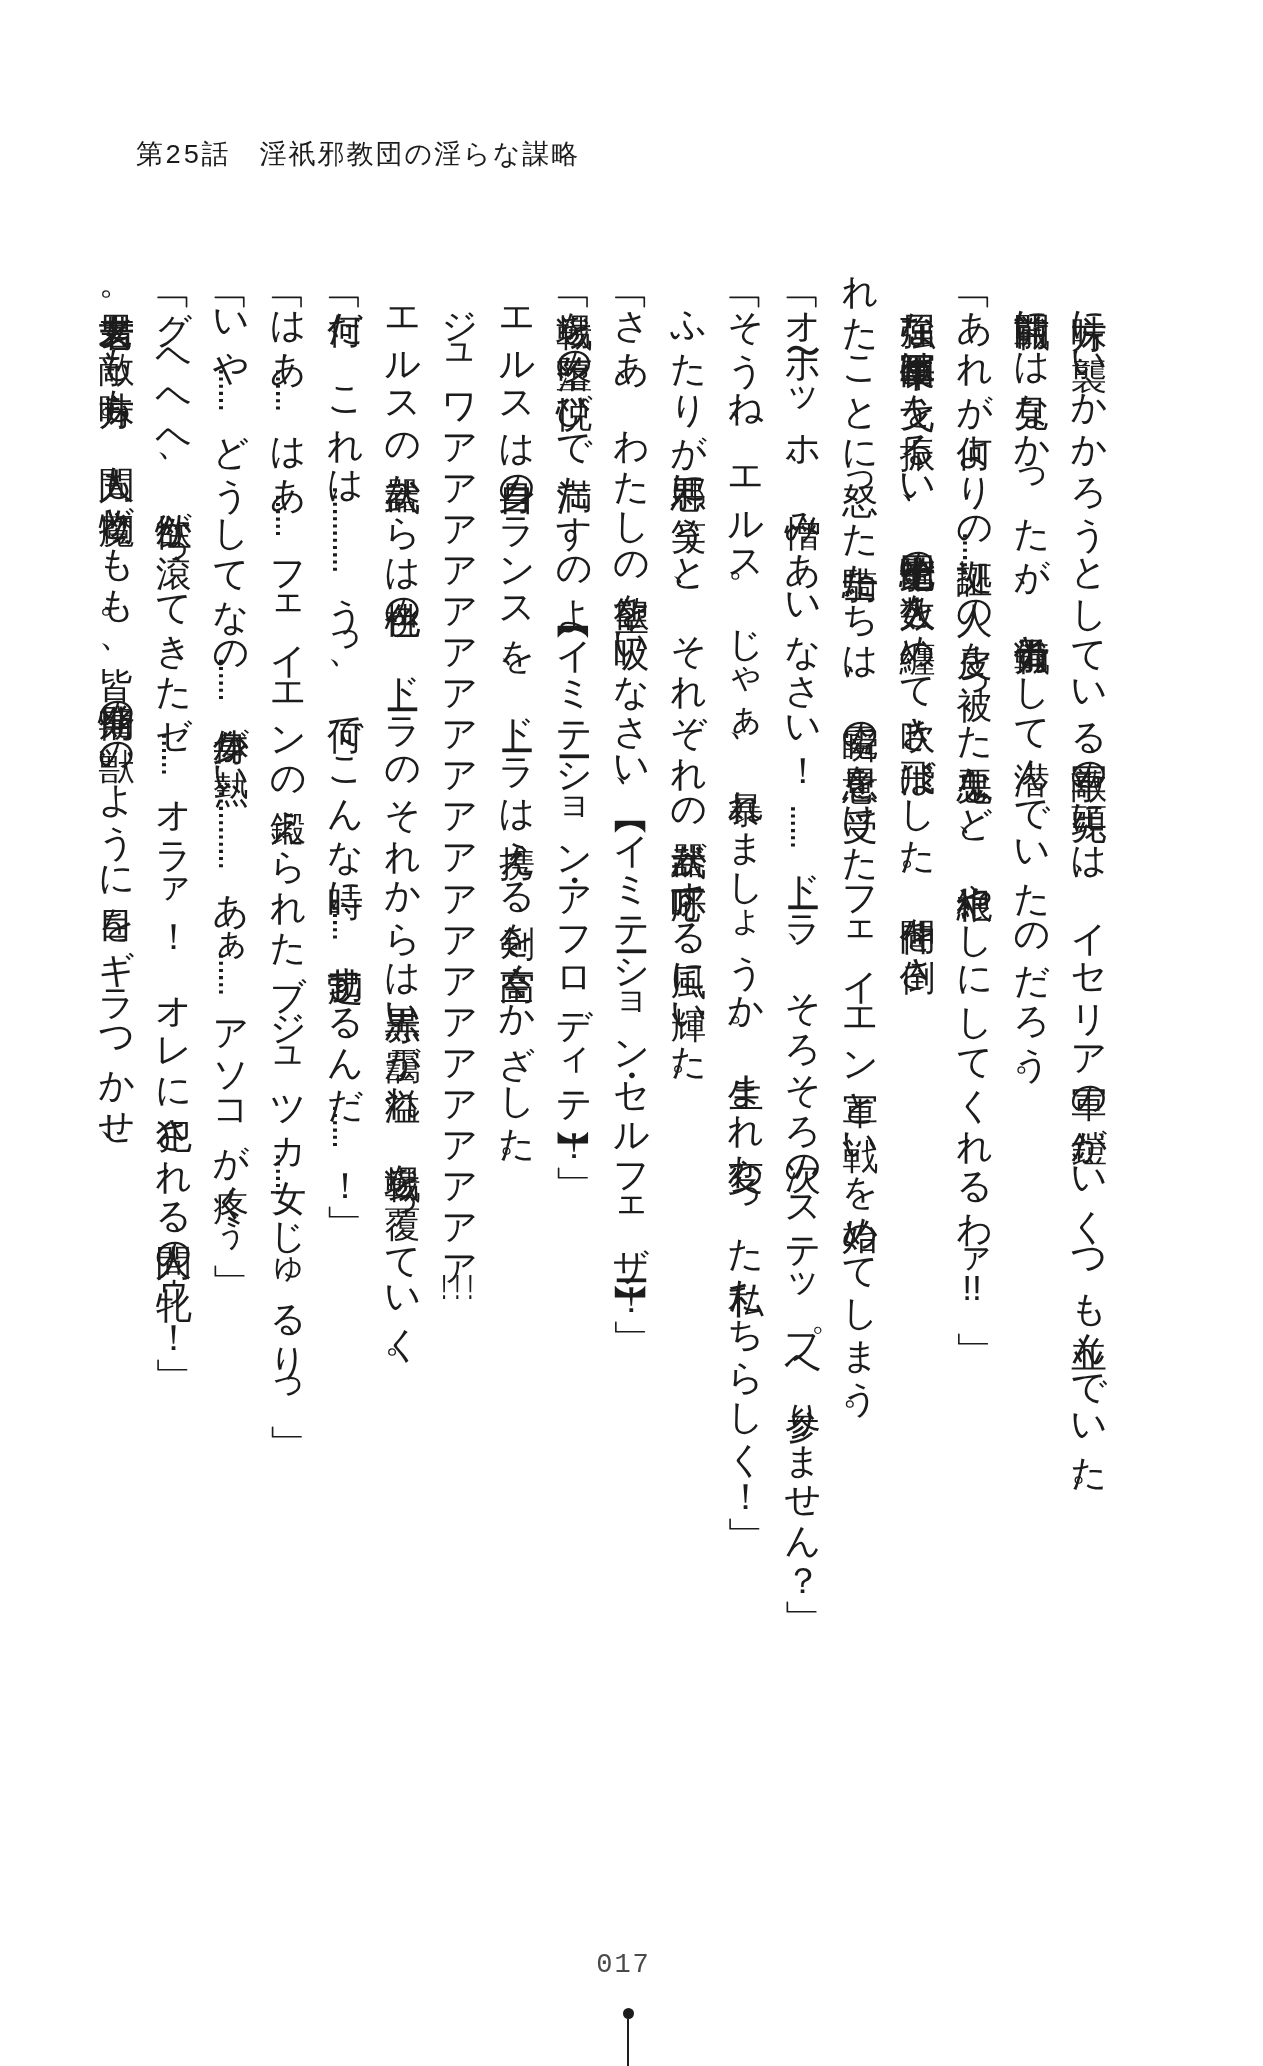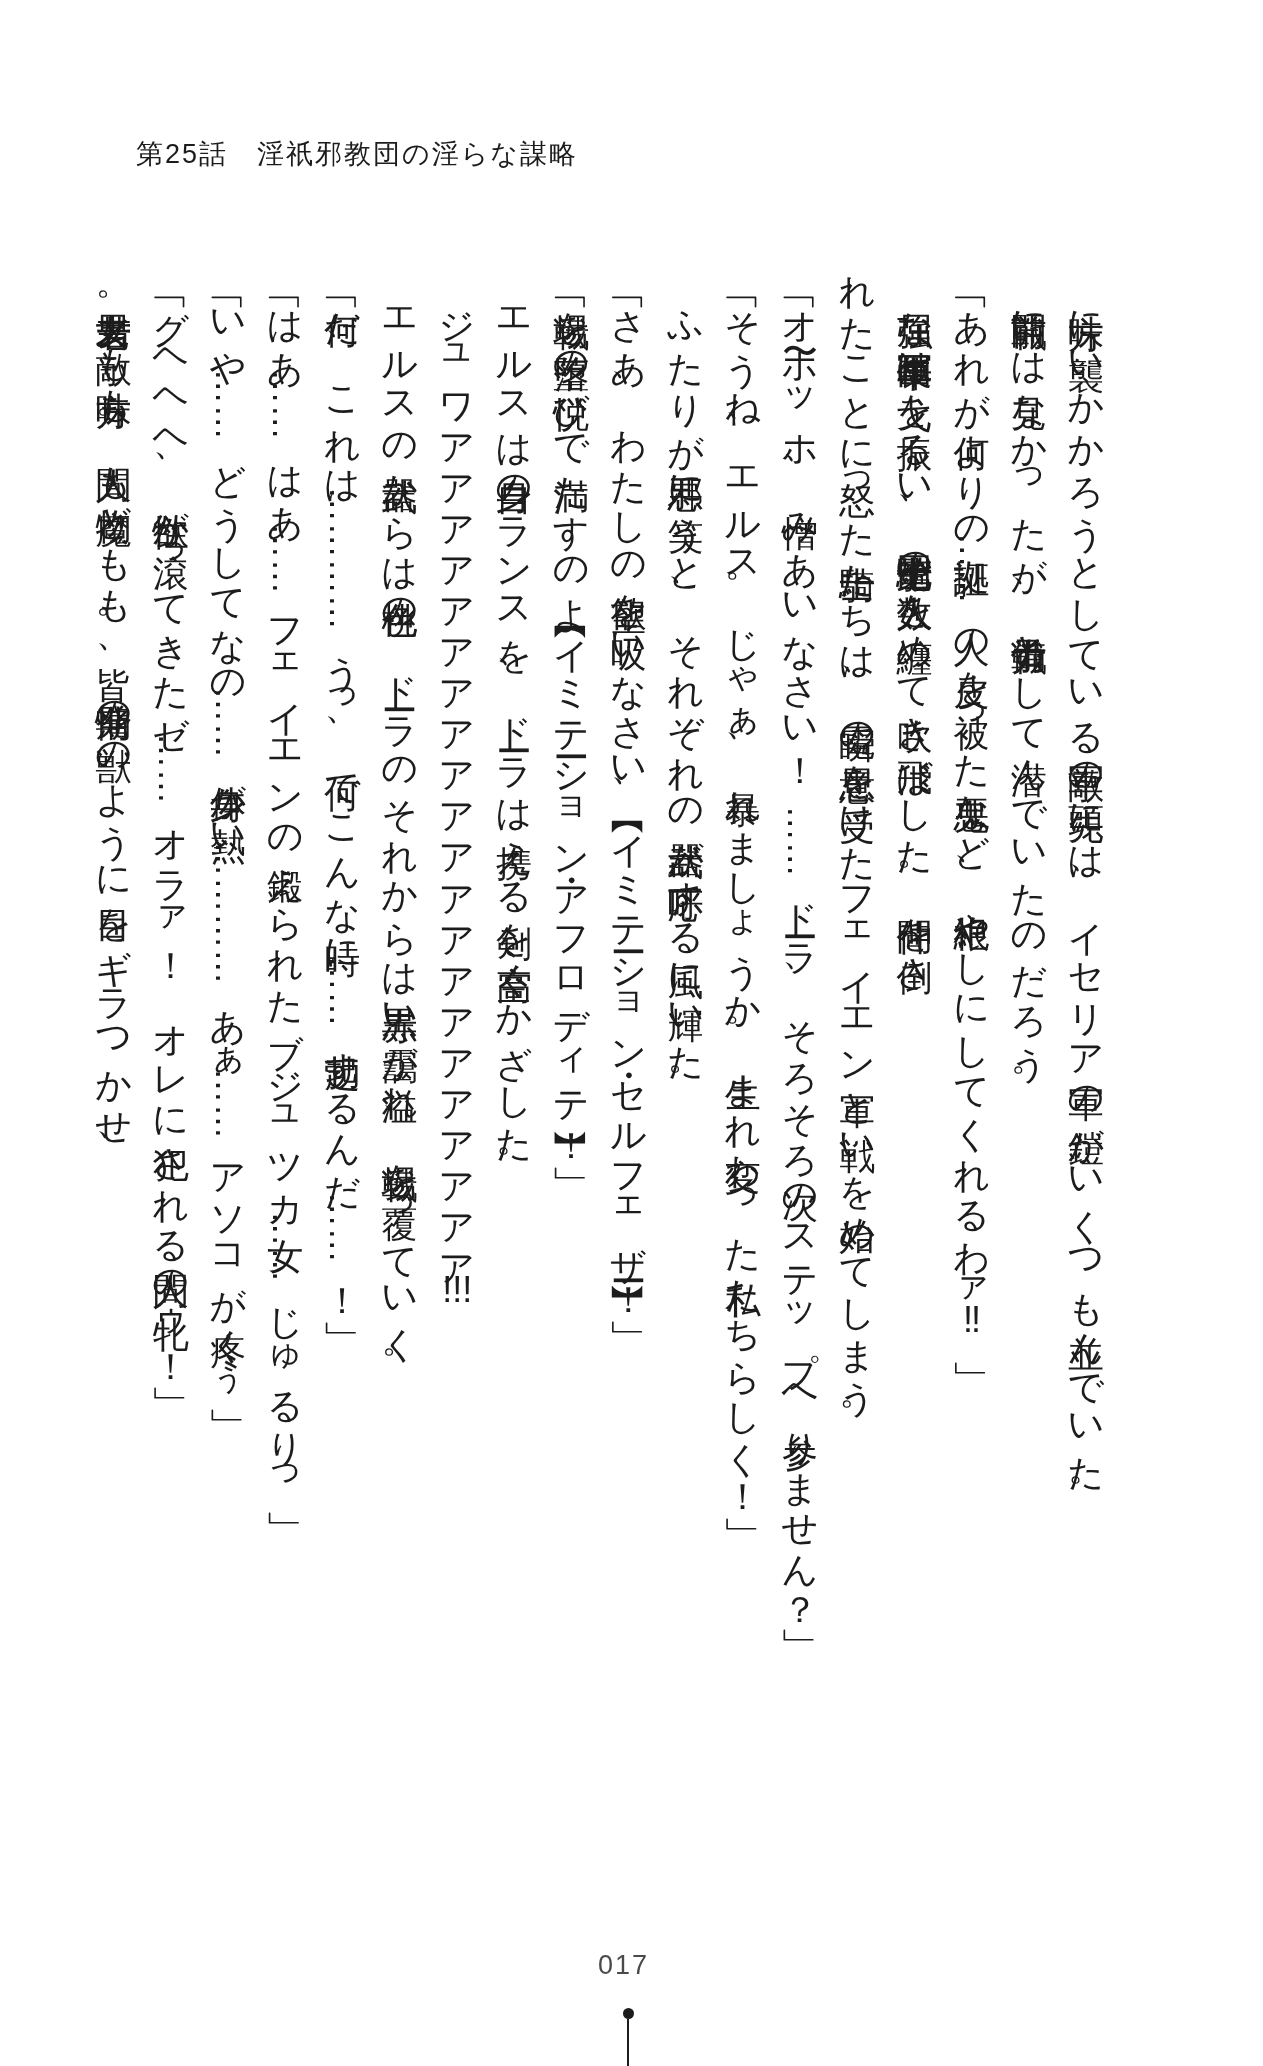--- a/index.html
+++ b/index.html
@@ -6,21 +6,21 @@
     margin: 0;
     padding: 0;
     background: #ffffff;
   }
   .page {
     position: relative;
     width: 1263px;
     height: 2066px;
     background: #ffffff;
     overflow: hidden;
-    font-family: Liberation Sans, sans-serif;
+    font-family: Liberation Mono, monospace;
     color: #1c1c1c;
   }
   .chapter-heading {
     position: absolute;
     left: 136px;
     top: 136px;
     font-size: 27px;
     letter-spacing: 2px;
     white-space: nowrap;
   }

